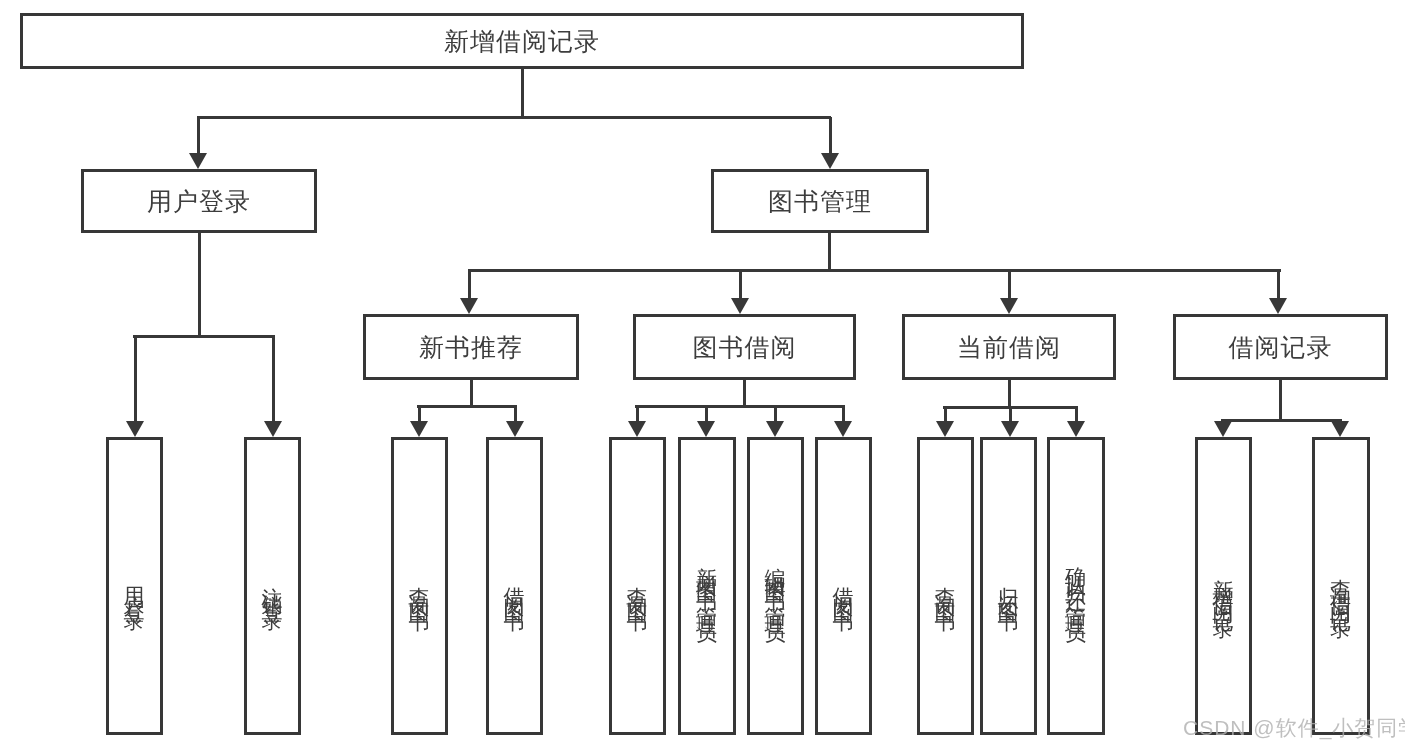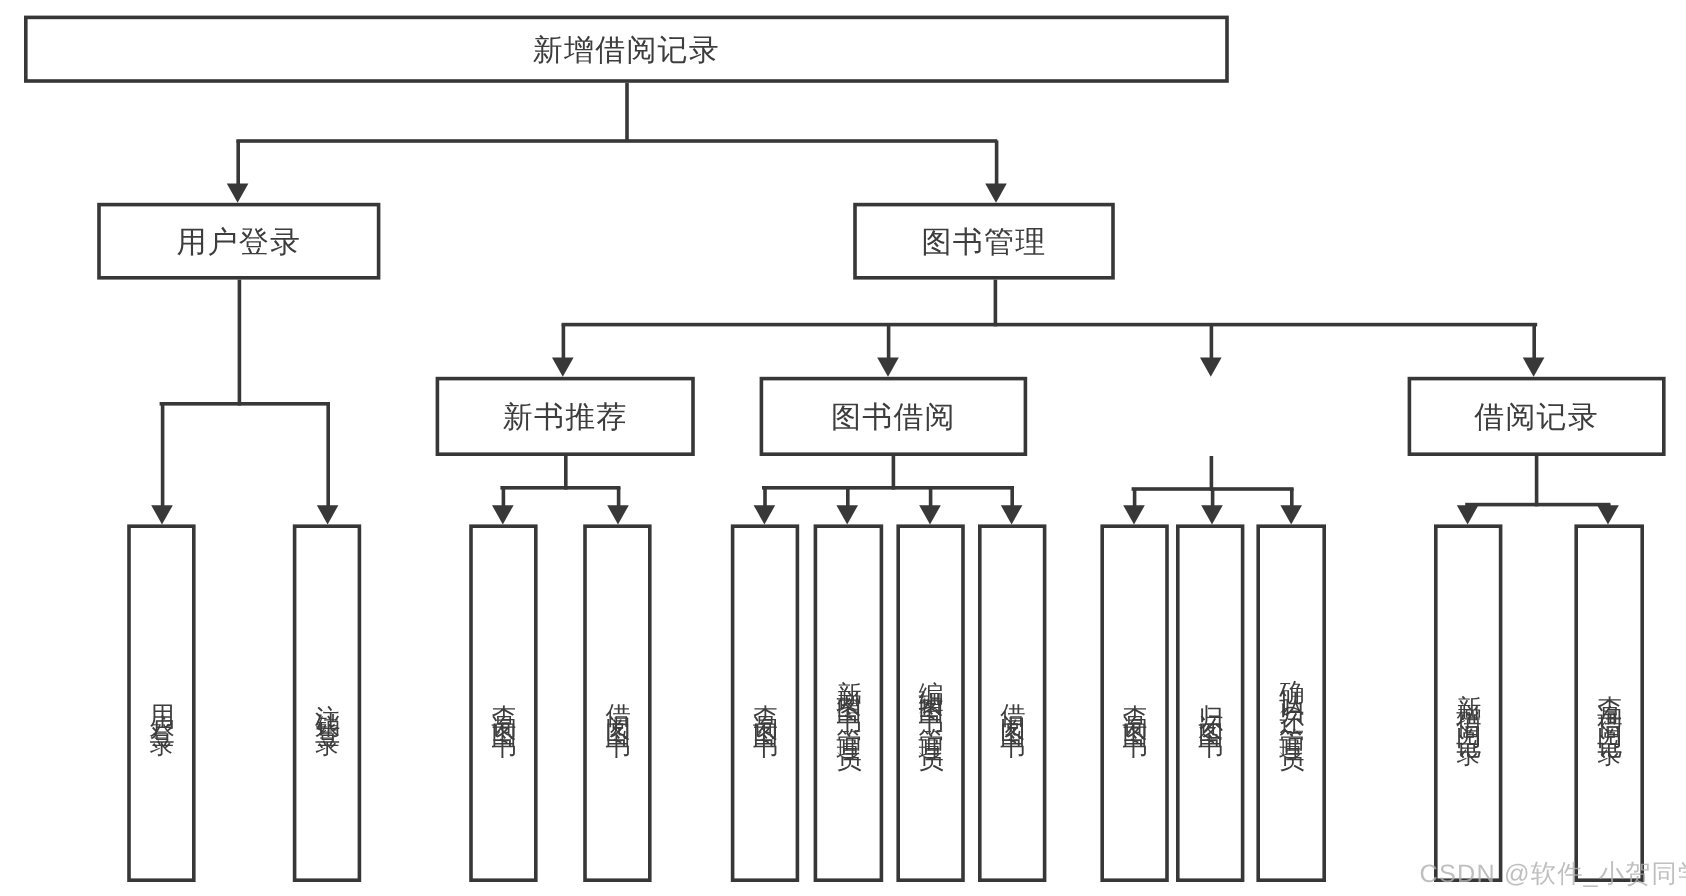--- a/index.html
+++ b/index.html
@@ -32,20 +32,23 @@
   </div>
   <div class="box h" style="left:711px;top:169px;width:218px;height:64px">
     <span>图书管理</span>
   </div>
 
   <div class="box h" style="left:363px;top:314px;width:216px;height:66px">
     <span>新书推荐</span>
   </div>
   <div class="box h" style="left:633px;top:314px;width:223px;height:66px">
     <span>图书借阅</span>
+  </div>
+  <div class="box h" style="left:902px;top:314px;width:214px;height:66px">
+    <span>当前借阅</span>
   </div>
   <div class="box h" style="left:1173px;top:314px;width:215px;height:66px">
     <span>借阅记录</span>
   </div>
 
   <div class="box v" style="left:106px;top:437px;width:57px;height:298px">
     <span>用户登录</span>
   </div>
   <div class="box v" style="left:244px;top:437px;width:57px;height:298px">
     <span>注销登录</span>

